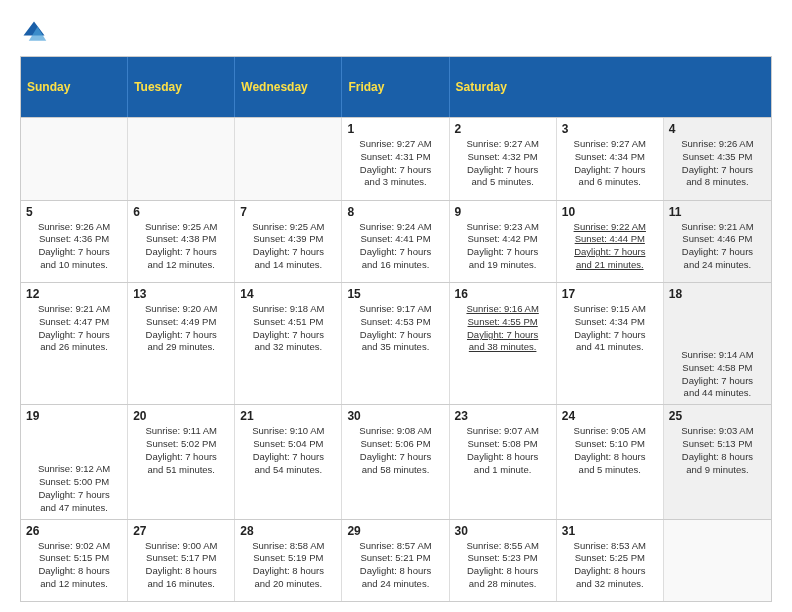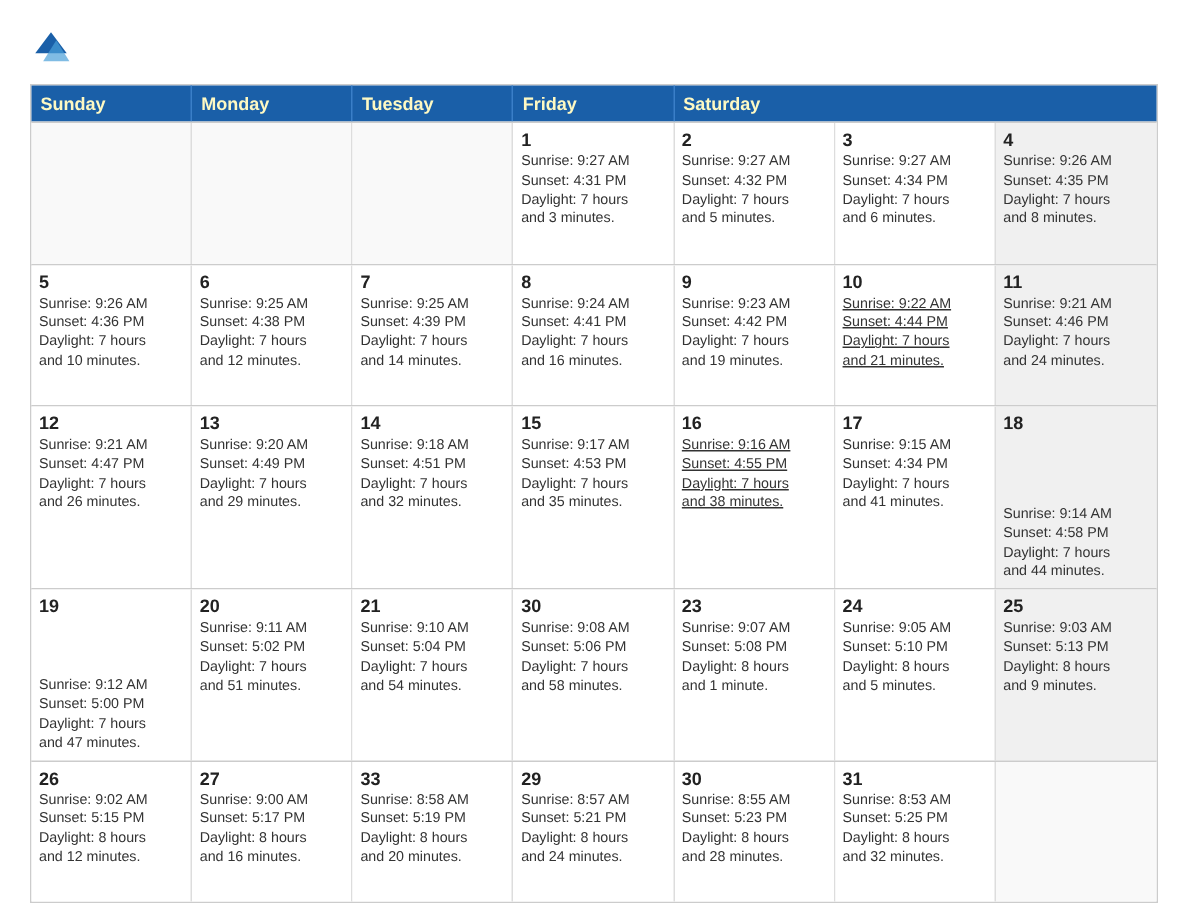--- a/index.html
+++ b/index.html
@@ -64,24 +64,24 @@
       display: flex;
       flex-direction: column;
       border: 1px solid #ccc;
     }
     .cal-header-row {
       display: grid;
       grid-template-columns: repeat(7, 1fr);
       background: #1a5fa8;
     }
     .cal-header-cell {
-      color: #fef9c3;
+      color: #fde047;
       font-size: 12px;
       font-weight: bold;
-      padding: 5px 6px;
+      padding: 23px 6px;
       border-right: 1px solid #3a7fc8;
     }
     .cal-header-cell:last-child { border-right: none; }
     .cal-body {
       display: flex;
       flex-direction: column;
       flex: 1;
     }
     .cal-week {
       display: grid;
@@ -104,20 +104,21 @@
       font-size: 12px;
       font-weight: bold;
       color: #222;
       display: block;
       margin-bottom: 2px;
     }
     .day-info {
       font-size: 9.5px;
       color: #333;
       line-height: 1.35;
+      text-align: center;
     }
   </style>
 </head>
 <body>
 
 <div class="page">
   <div class="header">
     <div class="logo">
       <svg class="logo-icon" viewBox="0 0 32 32">
         <polygon points="16,4 28,20 4,20" fill="#1a5fa8"></polygon>
@@ -130,22 +131,22 @@
     </div>
     <div class="title-block">
       <div class="cal-title"></div>
       <div class="cal-subtitle"></div>
     </div>
   </div>
 
   <div class="calendar">
     <div class="cal-header-row">
     <div class="cal-header-cell">Sunday</div>
-        <div class="cal-header-cell">Monday</div>
         <div class="cal-header-cell">Tuesday</div>
+        <div class="cal-header-cell">Wednesday</div>
         <div class="cal-header-cell">Friday</div>
         <div class="cal-header-cell">Saturday</div>
       </div>
     <div class="cal-body">
     <div class="cal-week">
           <div class="cal-cell empty"></div>
           <div class="cal-cell empty"></div>
           <div class="cal-cell empty"></div>
           <div class="cal-cell">
             <span class="day-num">1</span>
@@ -338,21 +339,21 @@
 and 12 minutes.</div>
           </div>
           <div class="cal-cell">
             <span class="day-num">27</span>
             <div class="day-info" style="white-space: pre-line;">Sunrise: 9:00 AM
 Sunset: 5:17 PM
 Daylight: 8 hours
 and 16 minutes.</div>
           </div>
           <div class="cal-cell">
-            <span class="day-num">33</span>
+            <span class="day-num">28</span>
             <div class="day-info" style="white-space: pre-line;">Sunrise: 8:58 AM
 Sunset: 5:19 PM
 Daylight: 8 hours
 and 20 minutes.</div>
           </div>
           <div class="cal-cell">
             <span class="day-num">29</span>
             <div class="day-info" style="white-space: pre-line;">Sunrise: 8:57 AM
 Sunset: 5:21 PM
 Daylight: 8 hours

